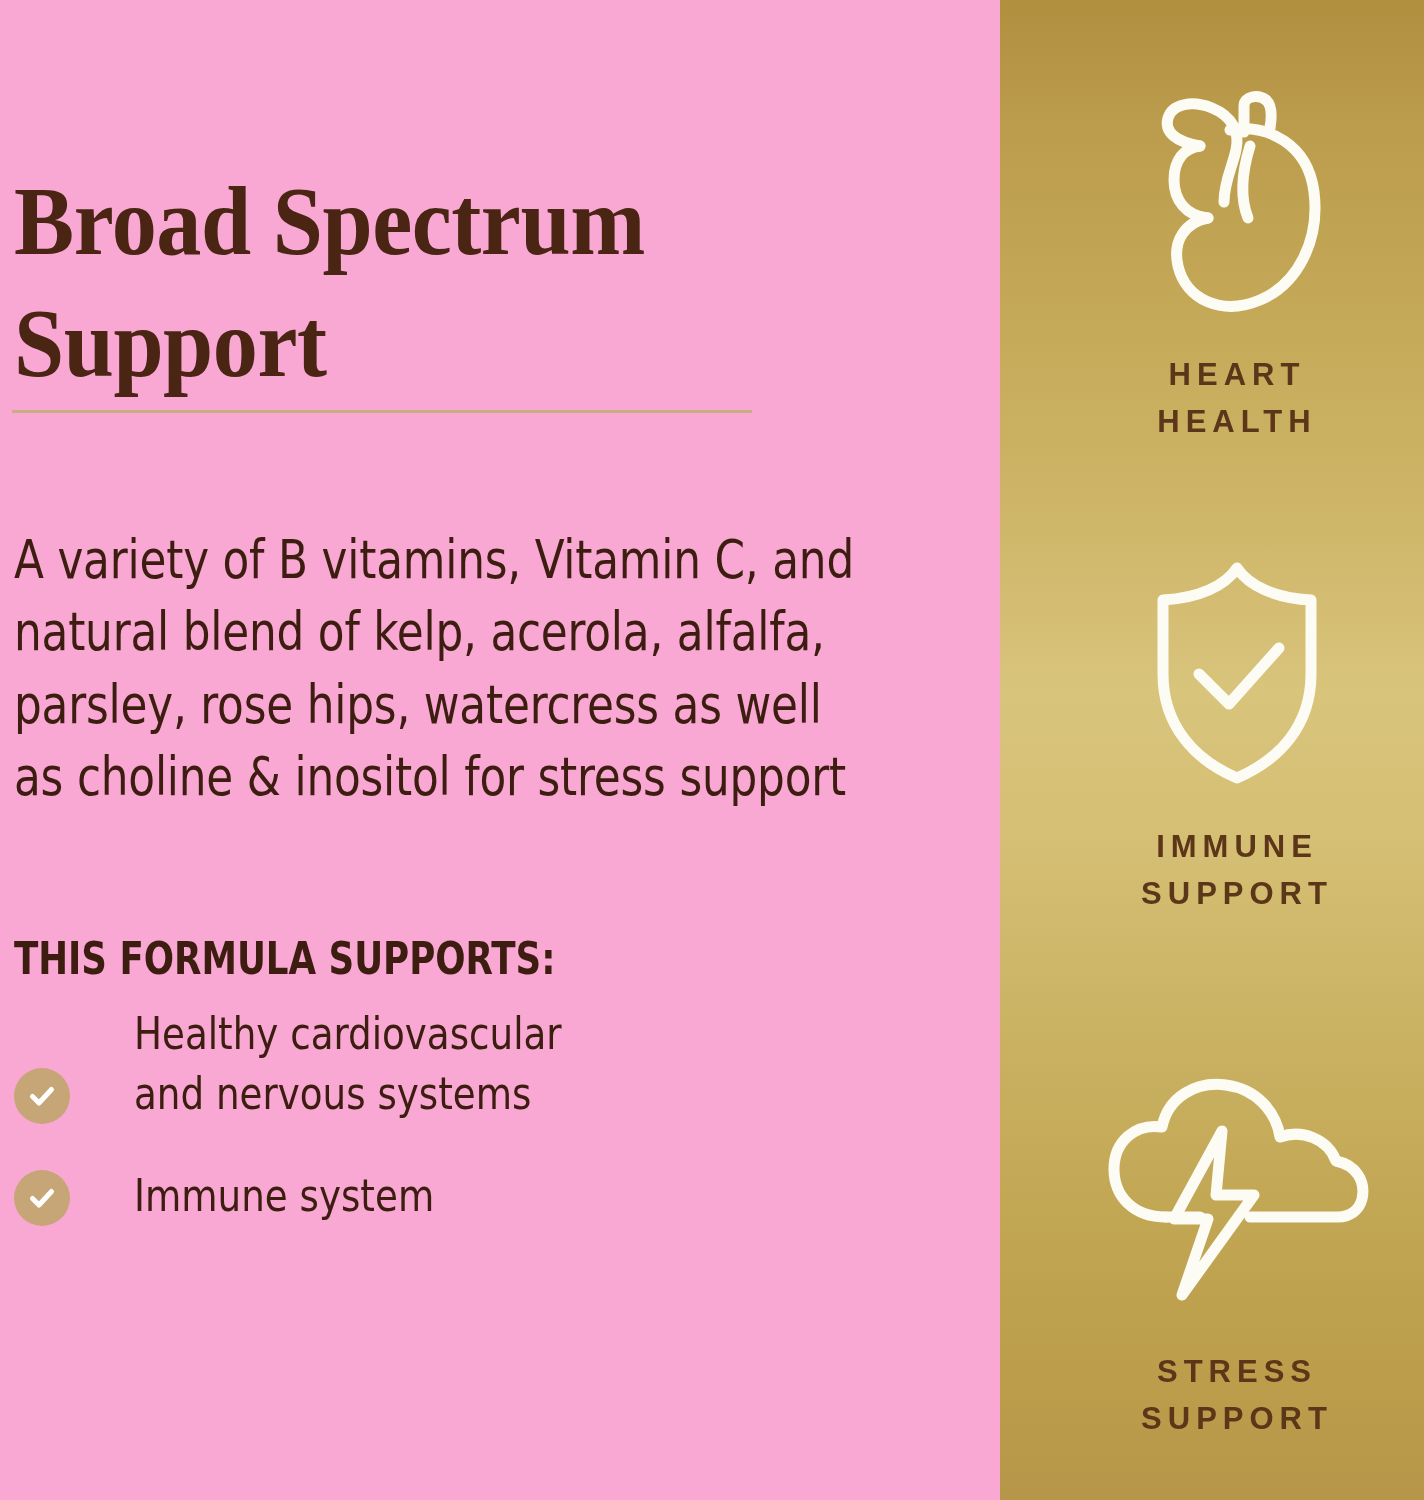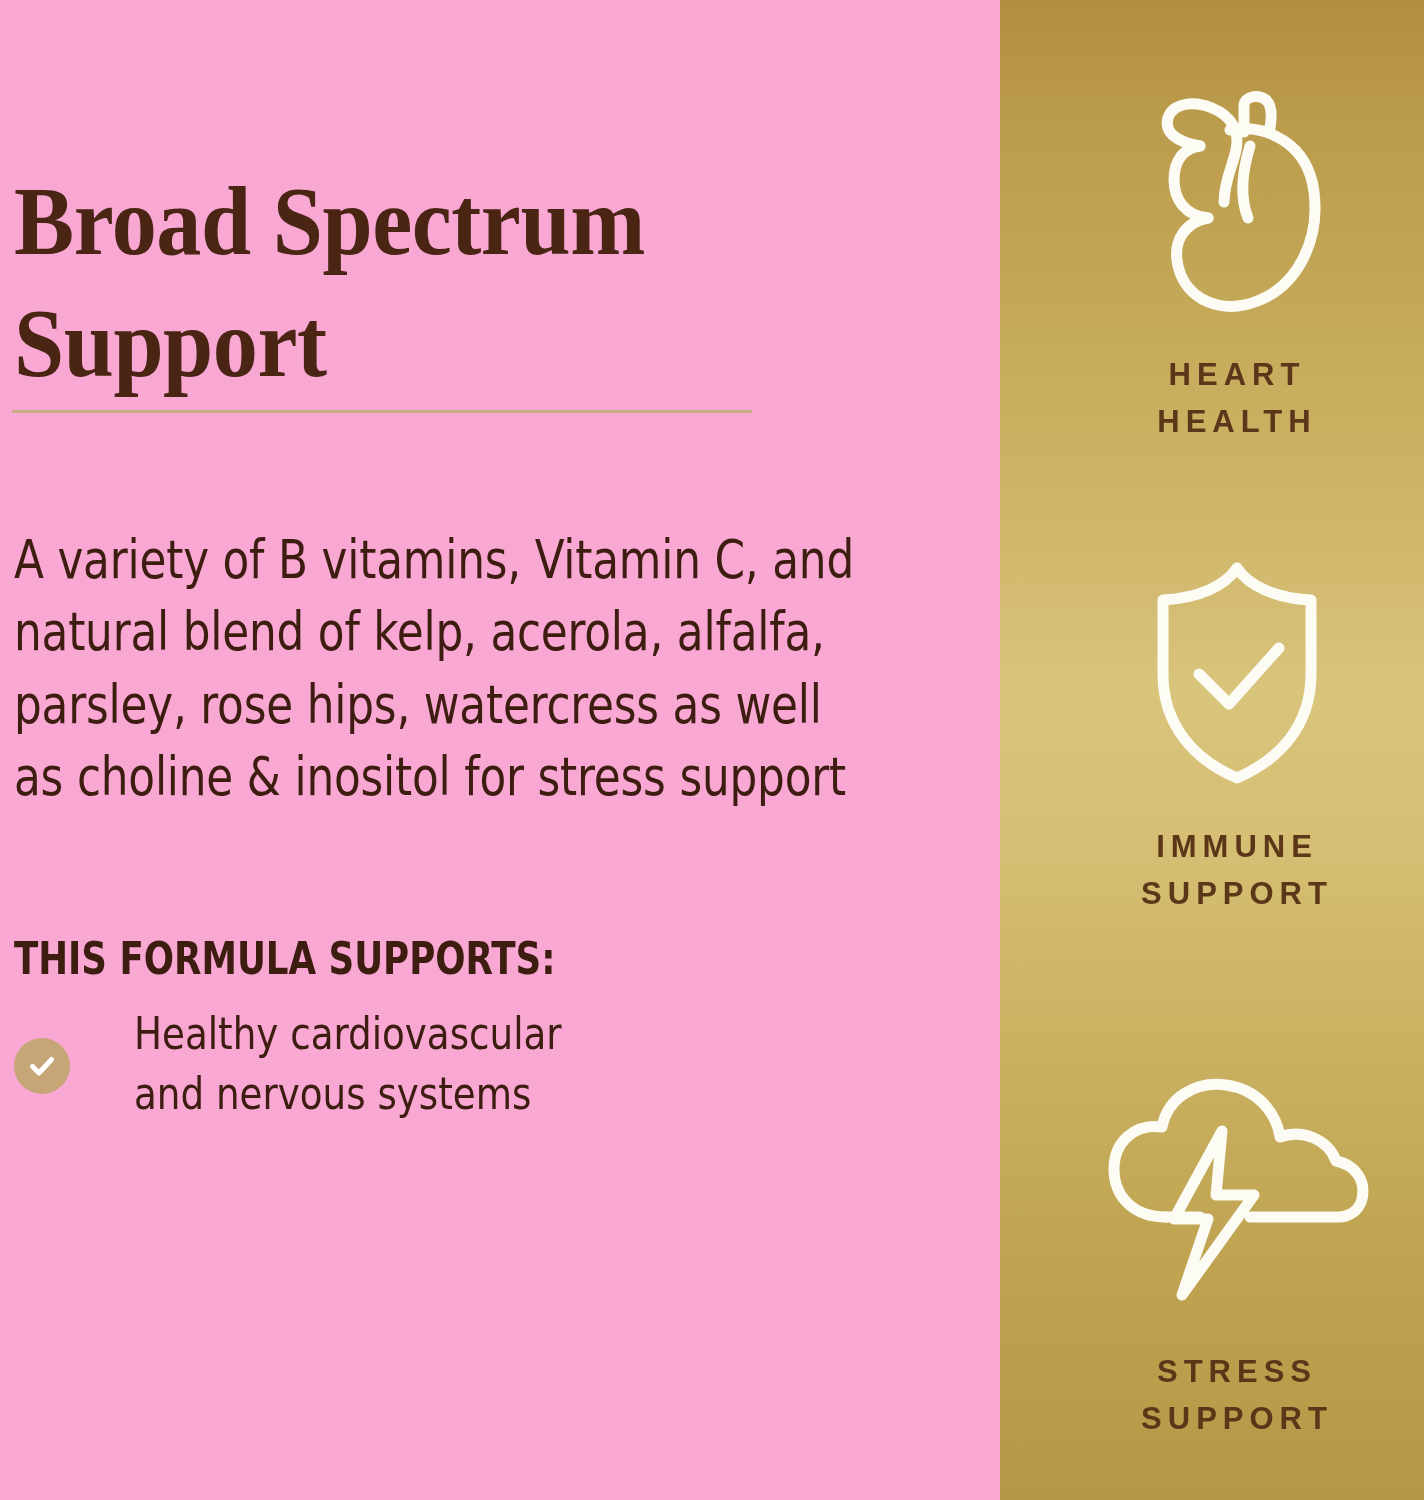--- a/index.html
+++ b/index.html
@@ -90,21 +90,21 @@
     left: 14px;
     top: 1004px;
     width: 860px;
     list-style: none;
     margin: 0;
     padding: 0;
   }
   .benefit-item {
     display: flex;
     flex-direction: row;
-    align-items: center;
+    align-items: flex-end;
     margin-bottom: 42px;
   }
   .check-circle {
     flex: 0 0 auto;
     width: 56px;
     height: 56px;
     border-radius: 50%;
     background: #c6a676;
     display: flex;
     align-items: center;
@@ -197,20 +197,28 @@
         <span class="check-circle">
           <svg width="34" height="34" viewBox="0 0 34 34" aria-hidden="true">
             <path d="M7.5 17.5 L14 24 L26.5 10.5" fill="none" stroke="#ffffff" stroke-width="5" stroke-linecap="round" stroke-linejoin="round"></path>
           </svg>
         </span>
         <span class="benefit-text">Healthy cardiovascular
 and nervous systems</span>
       </li>
 
 
+      <li class="benefit-item">
+        <span class="check-circle">
+          <svg width="34" height="34" viewBox="0 0 34 34" aria-hidden="true">
+            <path d="M7.5 17.5 L14 24 L26.5 10.5" fill="none" stroke="#ffffff" stroke-width="5" stroke-linecap="round" stroke-linejoin="round"></path>
+          </svg>
+        </span>
+        <span class="benefit-text">Immune system</span>
+      </li>
 
     </ul>
   </div>
 
   <div class="gold-panel">
 
     <div class="feature" id="feature-heart">
       <div class="feature-icon">
         <svg width="214" height="228" viewBox="0 0 214 228" aria-hidden="true">
           <g fill="none" stroke="#fdfcf4" stroke-width="11" stroke-linecap="round" stroke-linejoin="round">

